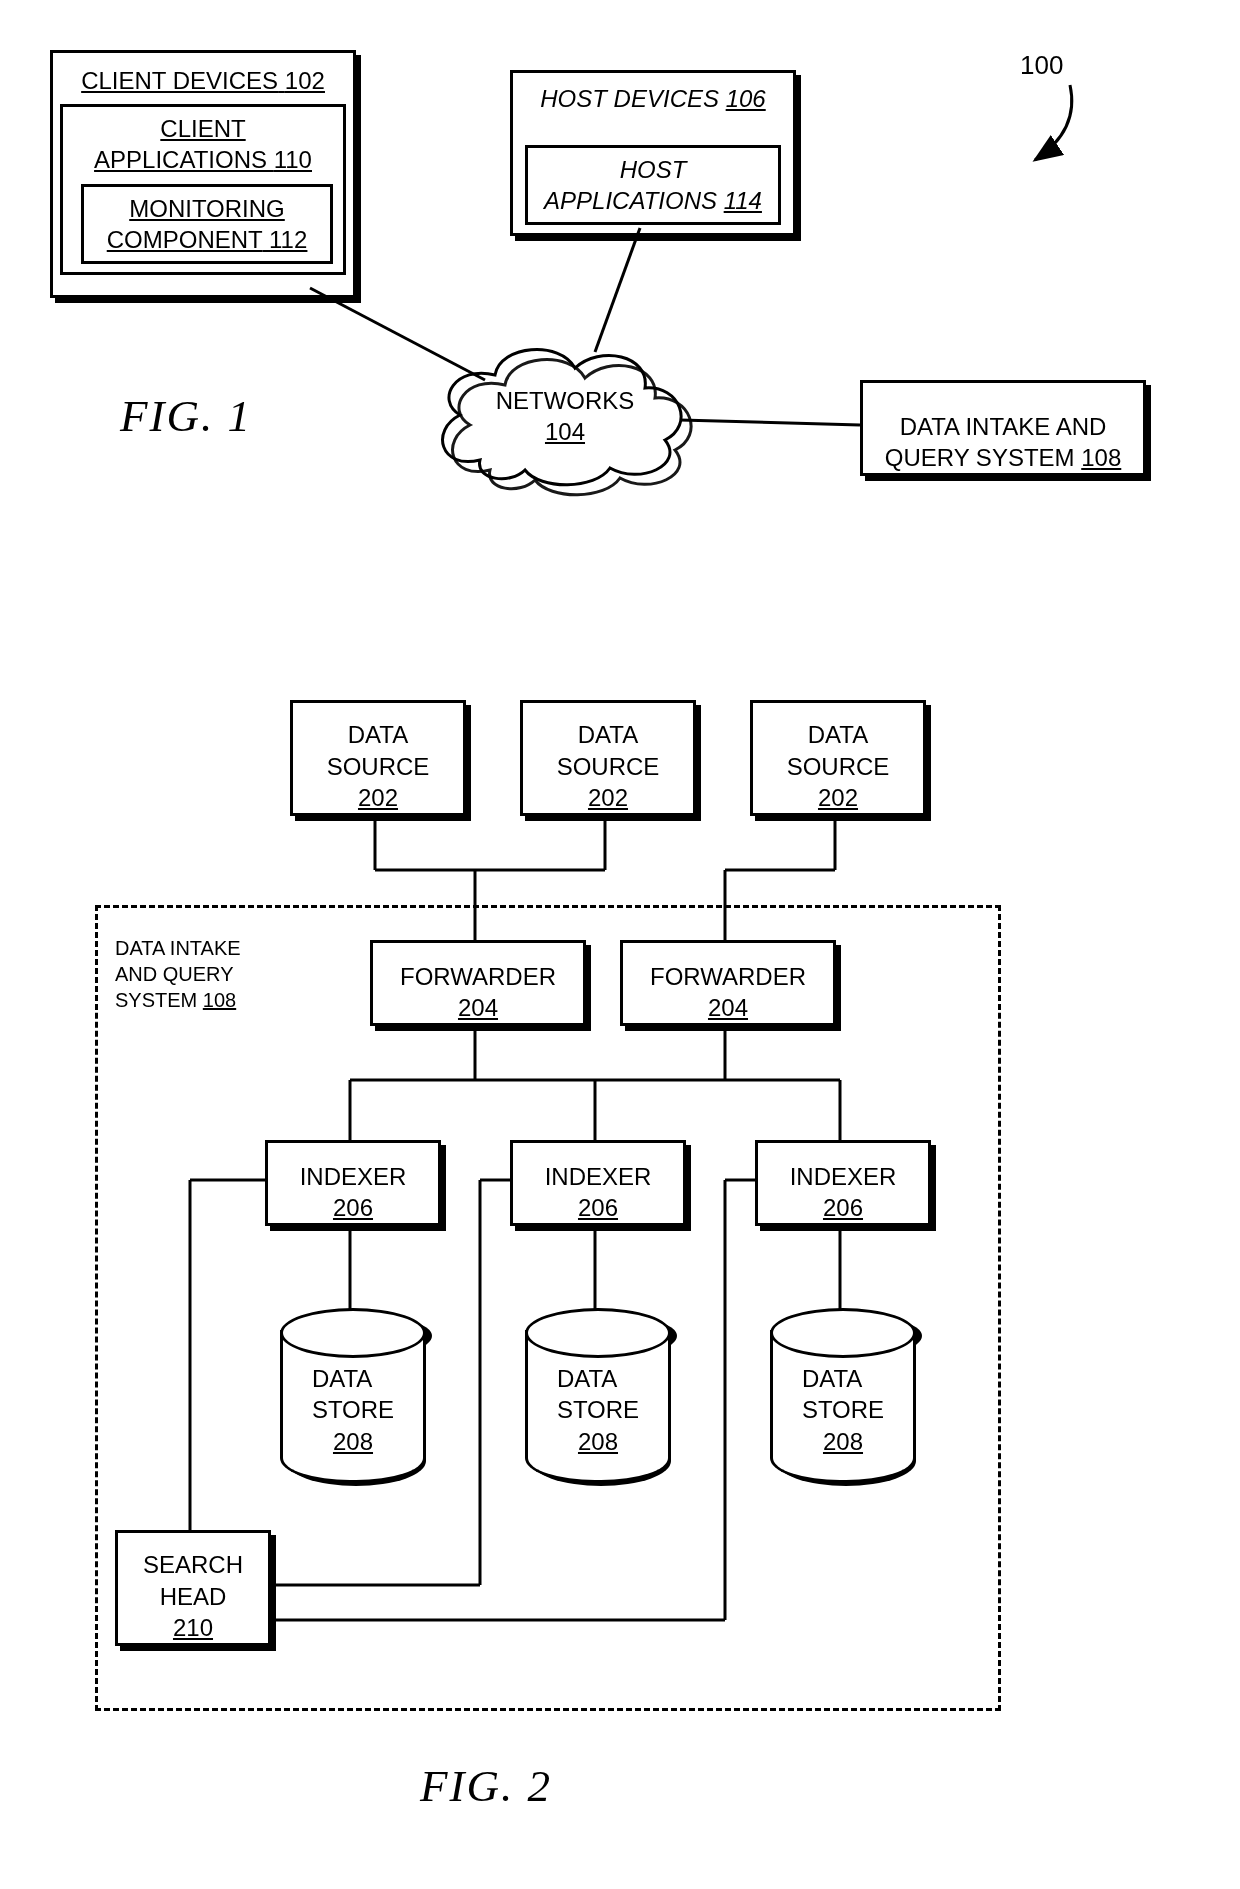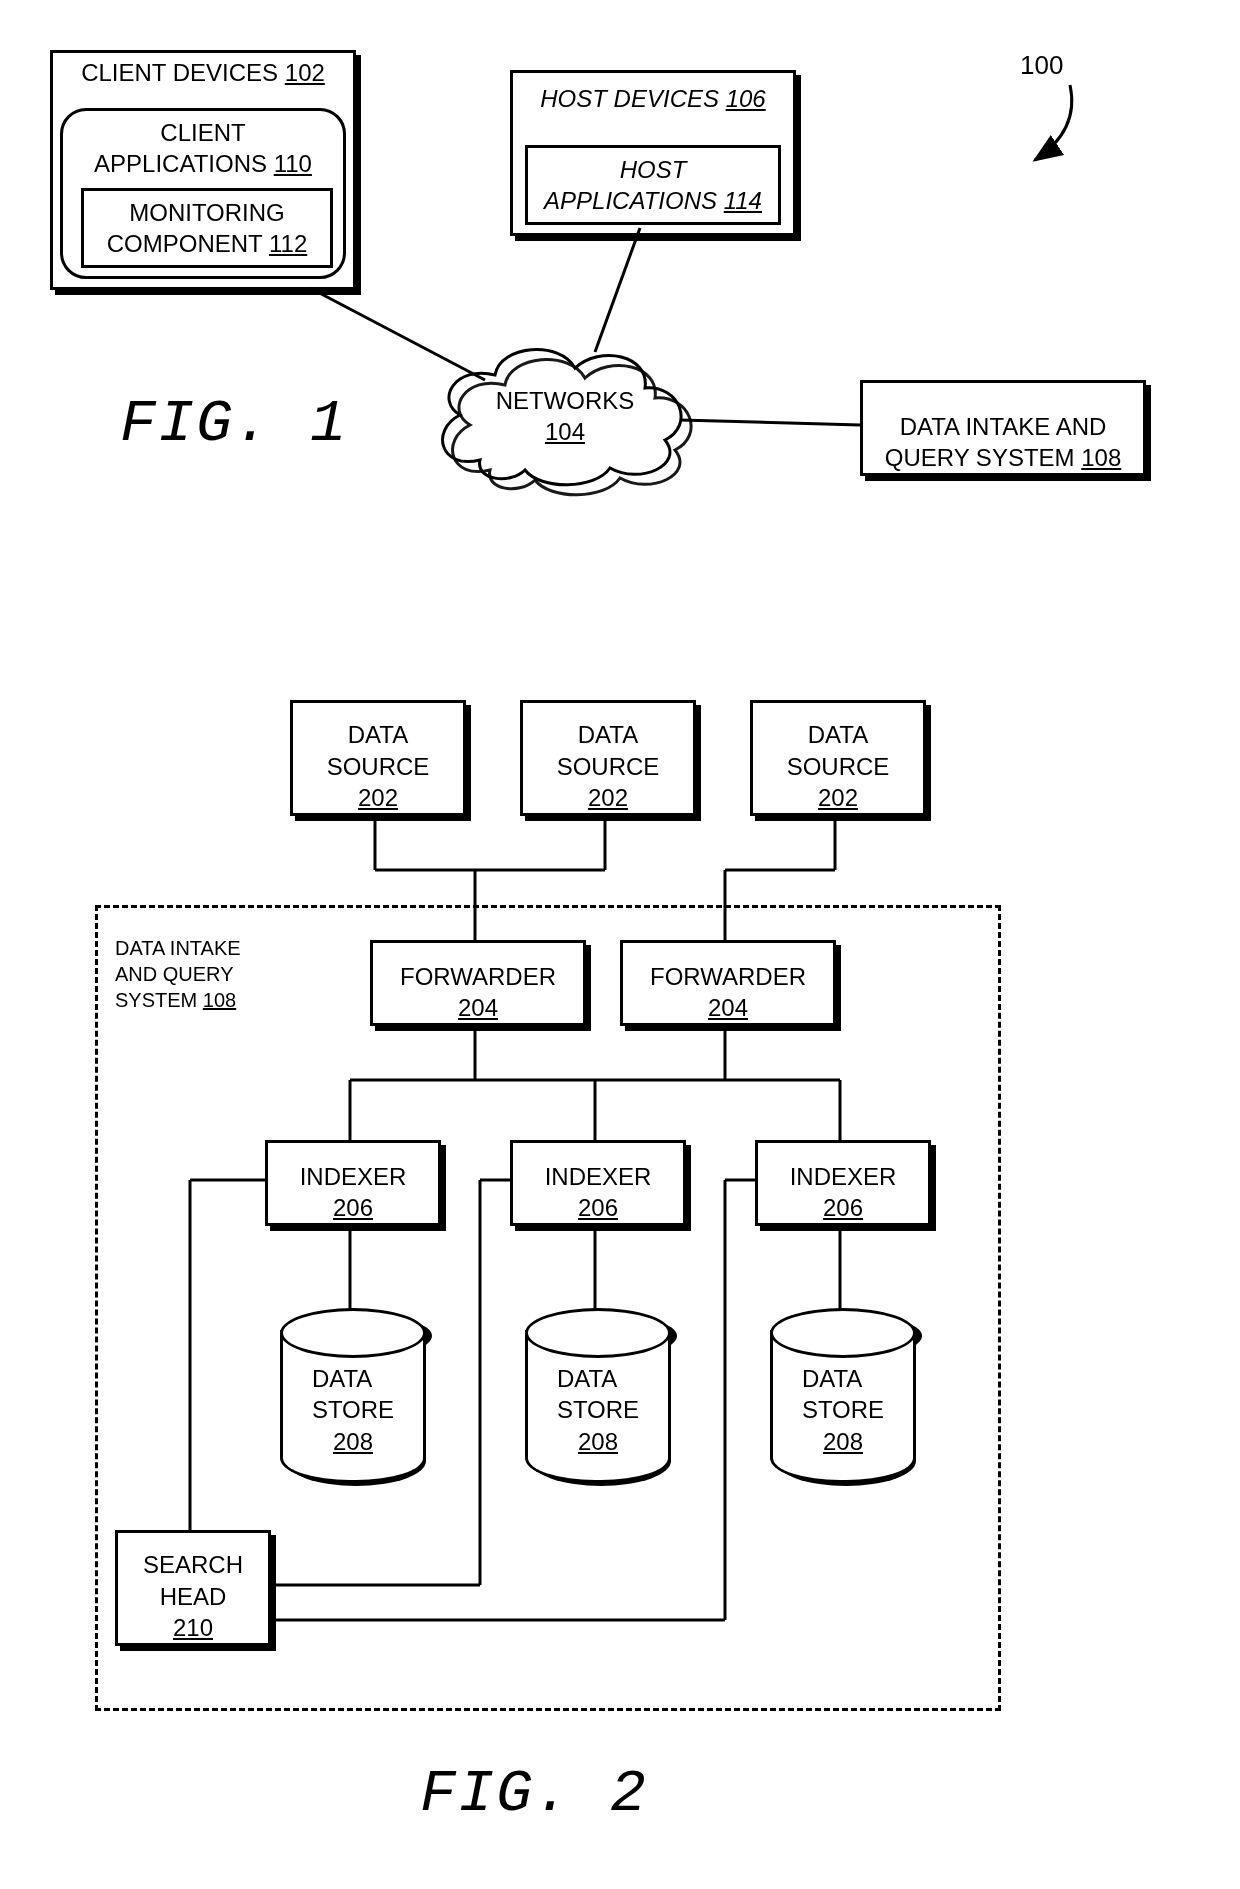--- a/index.html
+++ b/index.html
@@ -30,22 +30,22 @@
 .ref { text-decoration: underline; }
 .inner-box {
   border: 3px solid black;
   margin: 8px;
   padding: 6px 10px;
   text-align: center;
   background: white;
 }
 .figlabel {
   position: absolute;
-  font-family: Liberation Mono, monospace;
-  font-size: 60px;
+  font-family: Liberation Serif, serif;
+  font-size: 45px;
   font-style: italic;
   letter-spacing: 2px;
 }
 .dashed-container {
   position: absolute;
   border: 3px dashed black;
   background: transparent;
 }
 .container-label {
   position: absolute;
@@ -133,25 +133,25 @@
   <div class="num100" style="left:1000px; top:30px;">100</div>
   <svg class="arrow-svg" style="left:1000px; top:60px;" width="80" height="90">
     <defs>
       <marker id="arrowhead" markerWidth="10" markerHeight="8" refX="9" refY="4" orient="auto">
         <polygon points="0 0, 10 4, 0 8" fill="black"></polygon>
       </marker>
     </defs>
     <path d="M 50 5 Q 60 50 15 80" stroke="black" stroke-width="3" fill="none" marker-end="url(#arrowhead)"></path>
   </svg>
 
-  <div class="box" style="left:30px; top:30px; width:300px; height:230px; justify-content:space-between; padding-top:4px;">
+  <div class="box" style="left:30px; top:30px; width:300px; height:230px; justify-content:flex-start; padding-top:12px;text-decoration:underline;">
     <div>
       <span>CLIENT DEVICES</span> <span class="ref">102</span>
     </div>
-    <div class="inner-box" style="width:260px;border-radius:26px;">
+    <div class="inner-box" style="width:260px;">
       <div style="white-space:pre-line;"><span>CLIENT
 APPLICATIONS</span> <span class="ref">110</span></div>
       <div class="inner-box" style="margin:8px 0 2px 8px;">
         <span style="white-space:pre-line;">MONITORING
 COMPONENT</span> <span class="ref">112</span>
       </div>
     </div>
   </div>
 
   <div class="box" style="left:490px; top:50px; width:280px; height:150px; justify-content:space-between; padding-top:10px;font-style:italic;">

